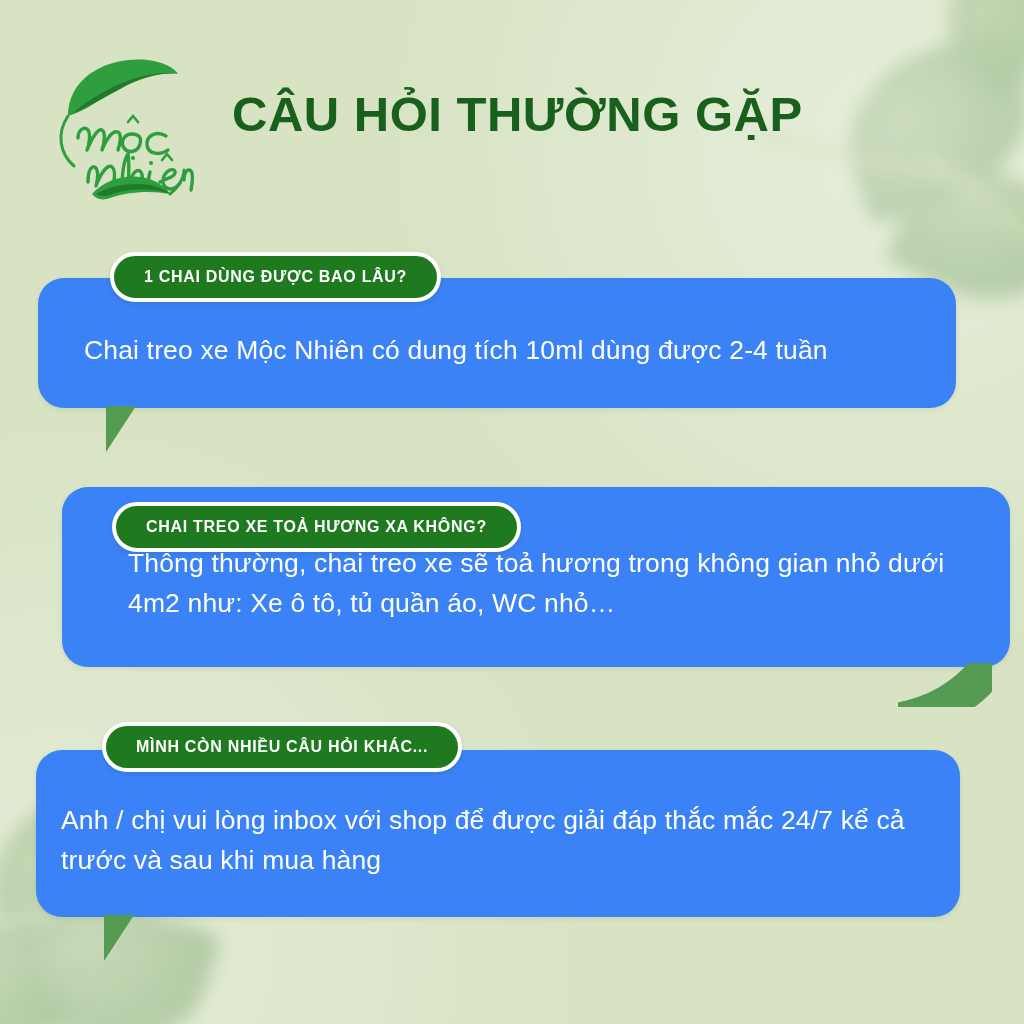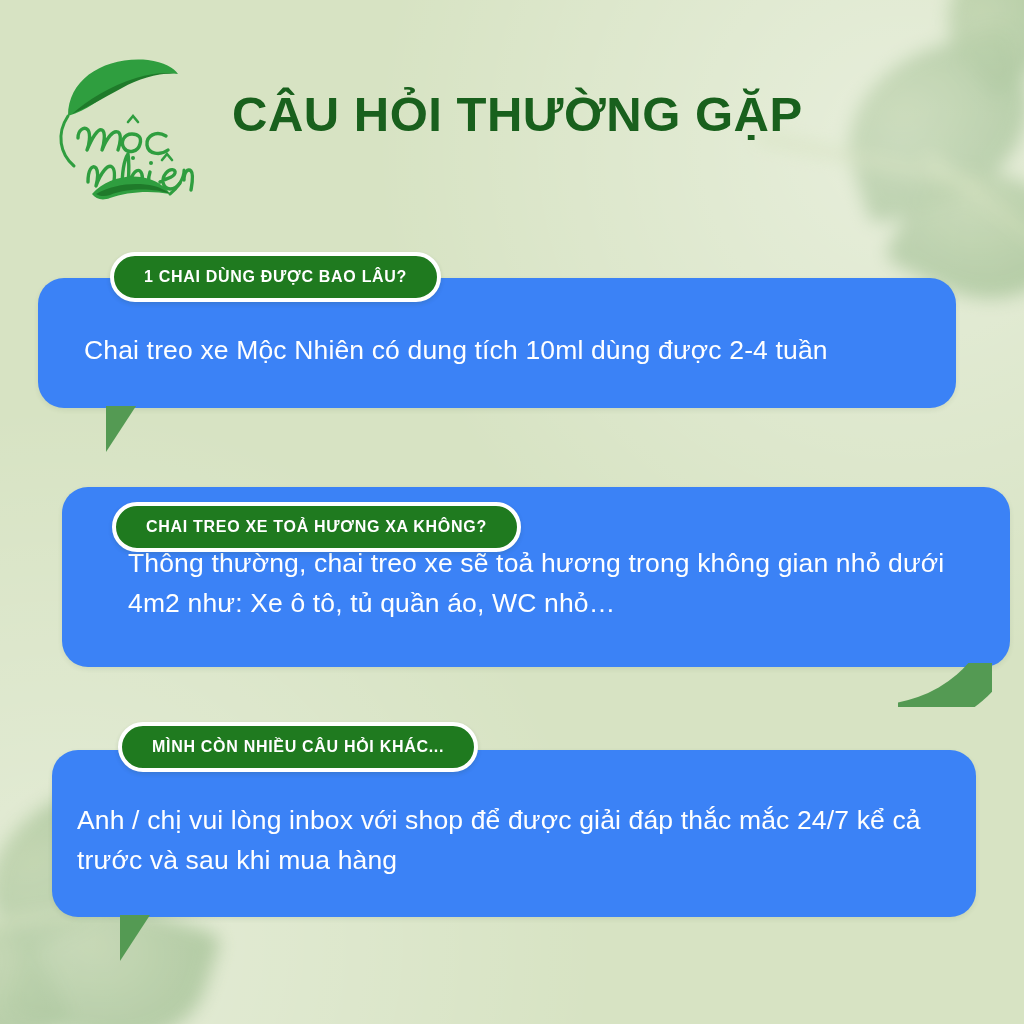--- a/index.html
+++ b/index.html
@@ -142,21 +142,21 @@
   #faq-1 { left: 38px; top: 278px; width: 918px; }
   #faq-1 .bubble { padding: 52px 46px 34px 46px; min-height: 130px; }
   #faq-1 .pill { left: 72px; top: -26px; }
 
   
   #faq-2 { left: 62px; top: 487px; width: 948px; }
   #faq-2 .bubble { padding: 56px 26px 40px 66px; min-height: 180px; }
   #faq-2 .pill { left: 50px; top: -30px; margin-top: 45px; }
 
   
-  #faq-3 { left: 36px; top: 750px; width: 924px; margin-left: 16px; }
+  #faq-3 { left: 36px; top: 750px; width: 924px; }
   #faq-3 .bubble { padding: 50px 46px 36px 25px; min-height: 130px; }
   #faq-3 .pill { left: 66px; top: -28px; }
 </style>
 </head>
 <body>
 
 <div id="poster">
 
   <div class="leaf-deco leaf-tr">
     <div class="leaf-blade" style="left:120px; top:90px; width:190px; height:150px; transform:rotate(-18deg);"></div>

